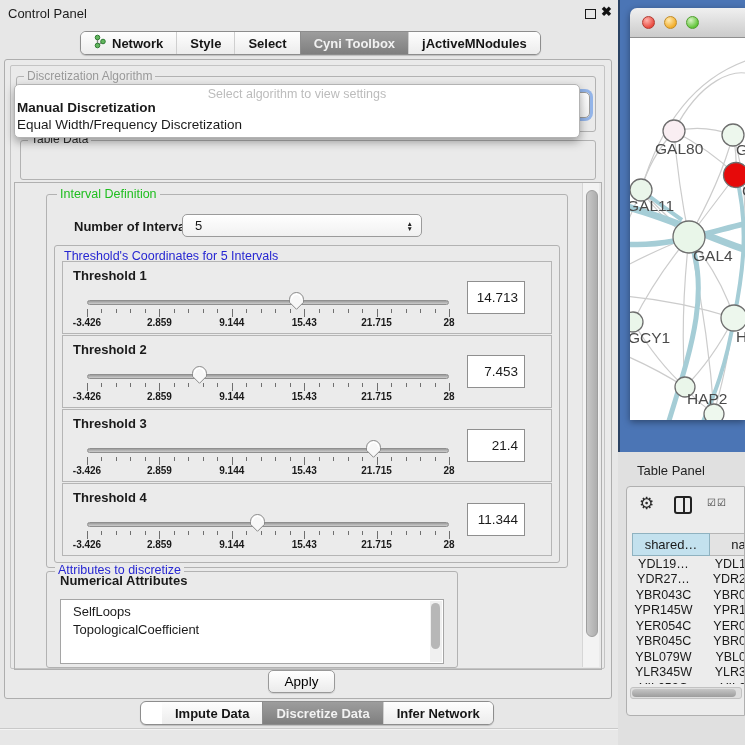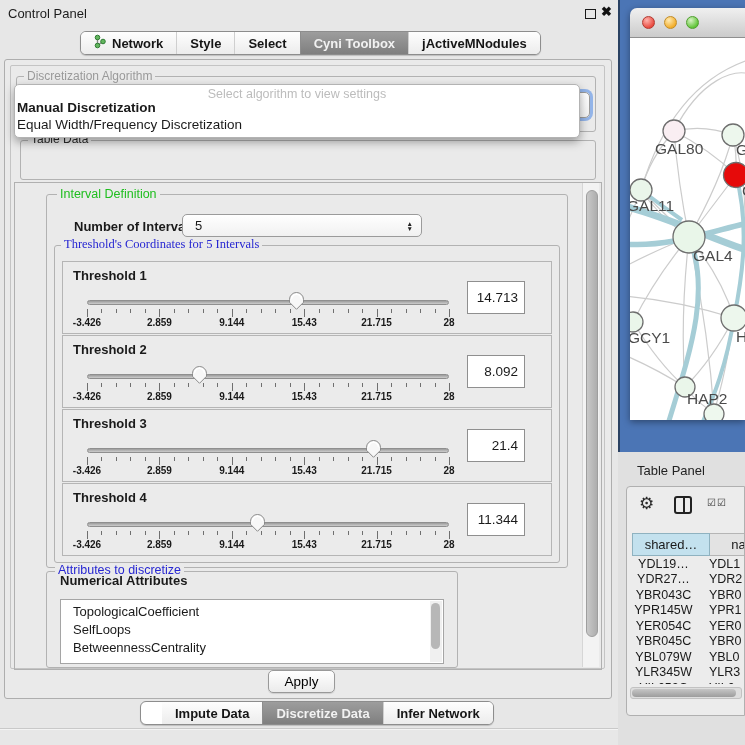--- a/index.html
+++ b/index.html
@@ -82,21 +82,21 @@
   .colicon{position:absolute;left:47px;top:9px;width:14px;height:14px;border:2px solid #222;border-radius:3px;}
   .colicon::after{content:"";position:absolute;left:50%;top:0;width:2px;height:100%;background:#222;}
   .checks{position:absolute;left:80px;top:10px;font-size:10px;letter-spacing:1px;color:#333;}
   .thead{position:absolute;left:5px;top:46px;display:flex;height:23px;}
   .hc{display:flex;align-items:center;justify-content:center;font-size:13px;box-sizing:border-box;}
   .hc1{width:78px;background:#c3e1ee;border:1px solid #8fb2c0;}
   .hc2{width:58px;background:#e3e3e3;border:1px solid #b5b5b5;border-left:none;}
   .tbody{position:absolute;left:5px;top:69px;width:114px;height:128px;overflow:hidden;}
   .trow{display:flex;height:15.5px;align-items:center;font-size:12.5px;}
   .tc1{width:78px;text-align:center;}
-  .tc2{width:60px;padding-left:14px;box-sizing:border-box;}
+  .tc2{width:60px;padding-left:14px;box-sizing:border-box;text-align:right;}
   .hsb{position:absolute;left:3px;top:200px;width:112px;height:12px;background:#dedede;
        border:1px solid #c2c2c2;border-radius:3px;box-sizing:border-box;}
   .hsb .thumb{position:absolute;left:1px;top:1px;width:104px;height:8px;border-radius:4px;
        background:linear-gradient(#c6c6c6,#9d9d9d);}
   .bold{font-weight:bold;}
 </style>
 </head>
 <body>
 
 <div id="screen">
@@ -158,21 +158,21 @@
   <div class="abs group" style="left:46px;top:194px;width:520px;height:372px;"></div>
   <div class="abs gtitle" style="left:57px;top:188px;color:#1ebe1e;font-size:12.5px;">Interval Definition</div>
 
   <div class="abs bold" style="left:74px;top:219px;font-size:13px;">Number of Intervals</div>
   <div class="abs combo" style="left:182px;top:214px;width:240px;height:23px;">
     <span>5</span>
     <span class="arrows">▲<br>▼</span>
   </div>
 
   <div class="abs group" style="left:54px;top:245px;width:504px;height:316px;"></div>
-  <div class="abs gtitle" style="left:61px;top:238px;color:#2626d2;font-size:12.5px;font-family:Liberation Serif, serif;">Threshold's Coordinates for 5 Intervals</div>
+  <div class="abs gtitle" style="left:61px;top:250px;color:#2626d2;font-size:12.5px;">Threshold's Coordinates for 5 Intervals</div>
   <div id="thr-rows">
       <div class="thr" style="top: 261px;">
         <div class="tl">Threshold 1</div>
         <div class="track"></div>
         <div class="ticks">
           <div class="tick" style="left: 0%; height: 8px;"></div>
           <div class="tick" style="left: 4%; height: 4px;"></div>
           <div class="tick" style="left: 8%; height: 4px;"></div>
           <div class="tick" style="left: 12%; height: 4px;"></div>
           <div class="tick" style="left: 16%; height: 4px;"></div>
@@ -248,21 +248,21 @@
           <span class="ticklab" style="left: 20%;">2.859</span>
           <span class="ticklab" style="left: 40%;">9.144</span>
           <span class="ticklab" style="left: 60%;">15.43</span>
           <span class="ticklab" style="left: 80%;">21.715</span>
           <span class="ticklab" style="left: 100%;">28</span>
         </div>
         <div class="thumb" style="left: 128.219px;"><svg width="17" height="20" viewBox="0 0 17 20">
             <path d="M1.5,8.5 a7,7 0 0 1 14,0 l0,2.8 -7,7 -7,-7 z" fill="#f7f7f7" stroke="#8a8a8a"></path>
             <path d="M3.5,8.2 a5,5 0 0 1 10,0" fill="none" stroke="#ffffff" stroke-width="1.5"></path>
           </svg></div>
-        <div class="val">8.092</div>
+        <div class="val">7.453</div>
       </div>
       <div class="thr" style="top: 409px;">
         <div class="tl">Threshold 3</div>
         <div class="track"></div>
         <div class="ticks">
           <div class="tick" style="left: 0%; height: 8px;"></div>
           <div class="tick" style="left: 4%; height: 4px;"></div>
           <div class="tick" style="left: 8%; height: 4px;"></div>
           <div class="tick" style="left: 12%; height: 4px;"></div>
           <div class="tick" style="left: 16%; height: 4px;"></div>
@@ -347,23 +347,22 @@
           </svg></div>
         <div class="val">11.344</div>
       </div>
     </div>
 
   <div class="abs group" style="left:46px;top:571px;width:410px;height:95px;"></div>
   <div class="abs gtitle" style="left:55px;top:564px;color:#2626d2;font-size:12.5px;">Attributes to discretize</div>
   <div class="abs bold" style="left:60px;top:573px;font-size:13px;">Numerical Attributes</div>
   <div class="abs listbox">
     <div id="attr-items" style="padding-top:3px;">
+        <div class="item">SelfLoops</div>
         <div class="item">TopologicalCoefficient</div>
-        <div class="item">SelfLoops</div>
-        <div class="item">BetweennessCentrality</div>
       </div>
     <div class="lsb">
         <div class="thumb"></div>
       </div>
   </div>
 
   <button class="abs btn" style="left:268px;top:670px;width:67px;height:23px;">Apply</button>
 
   <div class="abs seg" style="left:140px;top:701px;padding-left:21px;" id="bottom-tabs">
       <button class="sbtn">

